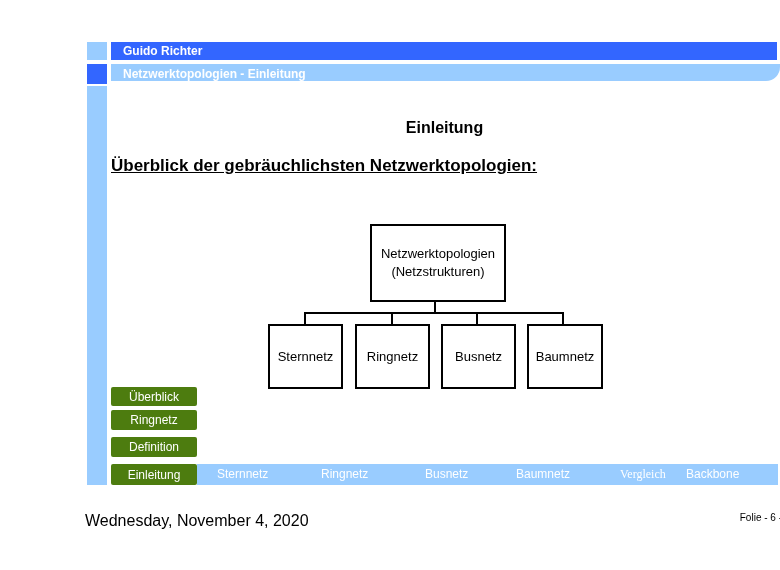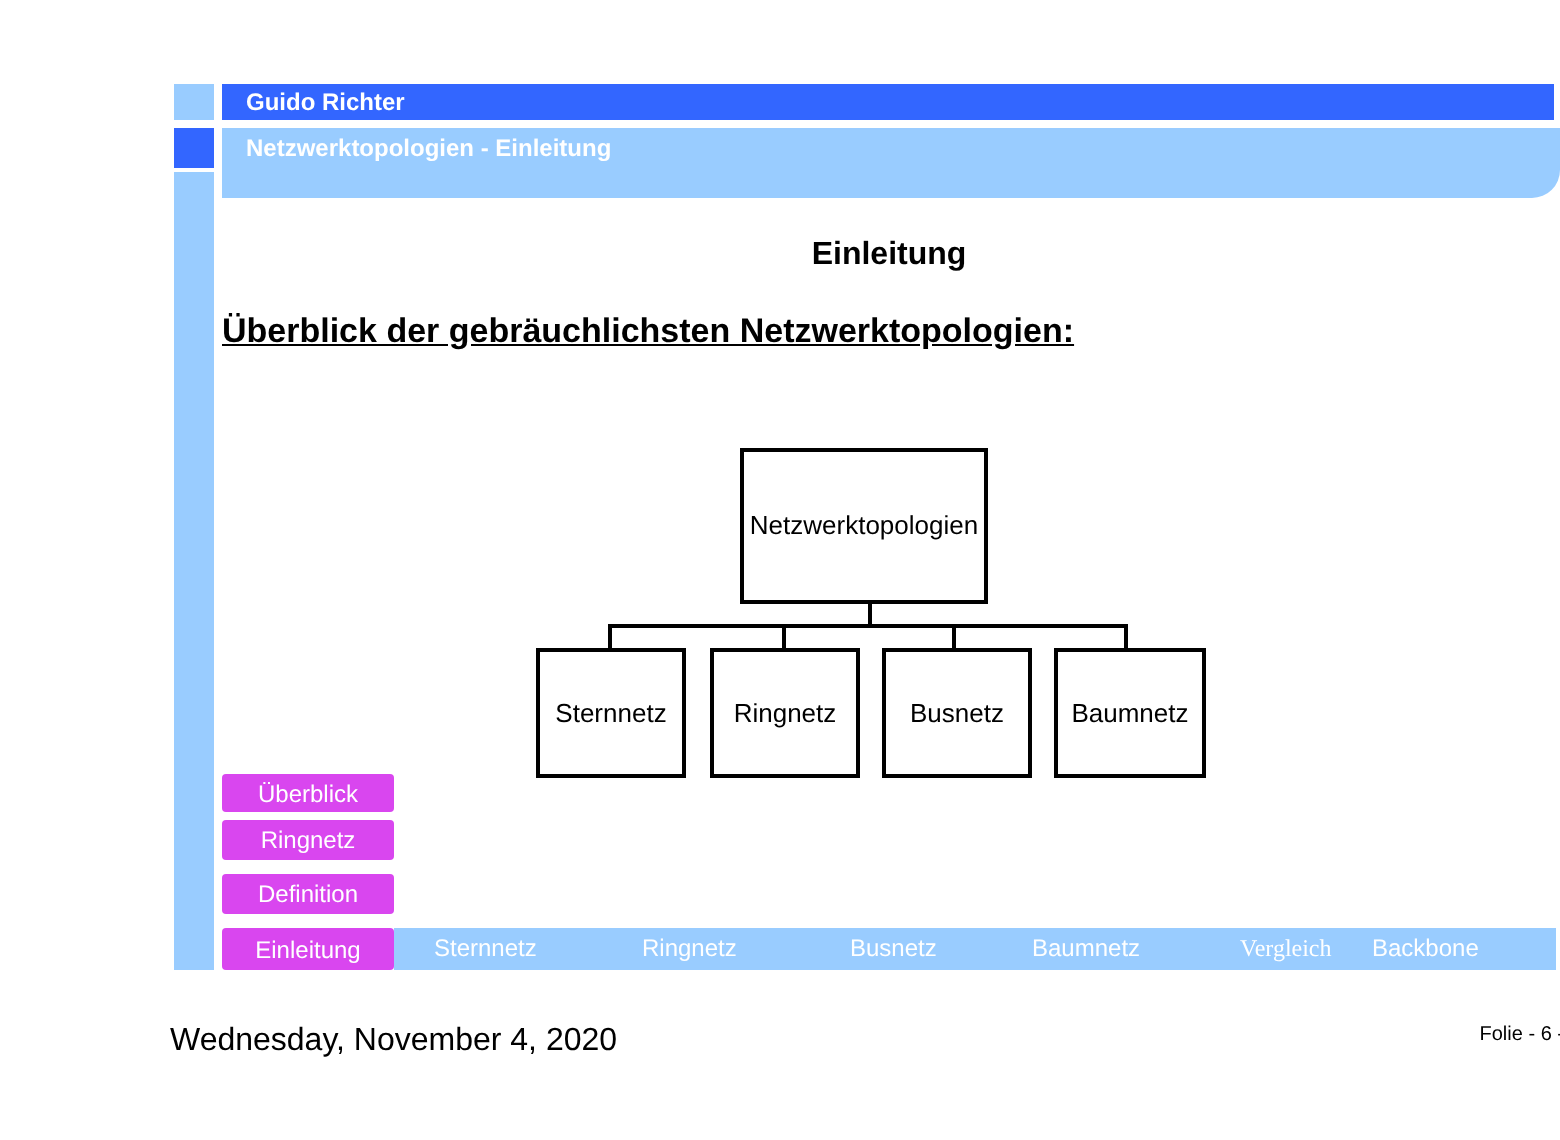--- a/index.html
+++ b/index.html
@@ -14,57 +14,57 @@
   .sq-light { left:42px; top:42px; width:20px; height:18px; background:#99CCFF; }
   .sq-dark  { left:42px; top:64px; width:20px; height:20px; background:#3366FF; }
   .strip    { left:42px; top:86px; width:20px; height:399px; background:#99CCFF; }
 
   
   .bar-author {
     left:66px; top:42px; width:666px; height:18px; background:#3366FF;
     color:#ffffff; font-weight:bold; font-size:12px; line-height:18px; padding-left:12px;
   }
   .bar-breadcrumb {
-    left:66px; top:64px; width:669px; height:35px; background:#99CCFF;
+    left:66px; top:64px; width:669px; height:17px; background:#99CCFF;
     color:#ffffff; font-weight:bold; font-size:12px; line-height:21px; padding-left:12px;
     border-radius:0 0 14px 0;
   }
 
   
   .title {
     left:66px; top:119px; width:667px; text-align:center;
     font-size:16px; font-weight:bold; color:#000;
   }
   .subtitle {
     left:66px; top:156px; width:667px; 
     font-size:17px; font-weight:bold; color:#000; text-decoration:underline;
   }
 
   
   .dbox {
     position:absolute; border:2px solid #000; background:#fff;
     display:flex; align-items:center; justify-content:center;
     text-align:center; font-size:13px; color:#000; line-height:1.35;
   }
-  .dbox-root { left:325px; top:224px; width:124px; height:78px;align-items:center; }
+  .dbox-root { left:325px; top:224px; width:136px; height:78px;align-items:center; }
   .dbox-c0 { left:223px; top:324px; width:75px; height:65px; }
   .dbox-c1 { left:310px; top:324px; width:75px; height:65px; }
   .dbox-c2 { left:396px; top:324px; width:75px; height:65px; }
   .dbox-c3 { left:482px; top:324px; width:76px; height:65px; }
   .conn { position:absolute; background:#000; }
   .conn-root { left:389px; top:302px; width:2px; height:11px; }
   .conn-h    { left:259px; top:312px; width:260px; height:2px; }
   .stub0 { left:259px; top:314px; width:2px; height:10px; }
   .stub1 { left:346px; top:314px; width:2px; height:10px; }
   .stub2 { left:431px; top:314px; width:2px; height:10px; }
   .stub3 { left:517px; top:314px; width:2px; height:10px; }
 
   
   .nav-btn {
-    position:absolute; left:66px; width:86px; background:#d946ef; color:#ffffff;
+    position:absolute; left:66px; width:86px; background:#4d7c0f; color:#ffffff;
     font-size:12px; display:flex; align-items:center; justify-content:center;
     border-radius:2px; cursor:pointer;
   }
   .nav-0 { top:387px; height:19px; }
   .nav-1 { top:410px; height:20px; }
   .nav-2 { top:437px; height:20px; }
   .nav-3 { top:464px; height:21px; }
 
   
   .bottom-bar { left:152px; top:464px; width:581px; height:21px; background:#99CCFF; }
@@ -95,20 +95,21 @@
     <span>Netzwerktopologien - Einleitung</span>
   </div>
 
   <div class="abs title">Einleitung</div>
   <div class="abs subtitle">Überblick der gebräuchlichsten Netzwerktopologien:</div>
 
   <div>
     <div class="dbox dbox-root">
       <div>
         <div>Netzwerktopologien</div>
+        <div>(Netzstrukturen)</div>
       </div>
     </div>
     <div class="conn conn-root"></div>
     <div class="conn conn-h"></div>
     <div class="conn stub0"></div>
     <div class="conn stub1"></div>
     <div class="conn stub2"></div>
     <div class="conn stub3"></div>
     <div class="dbox dbox-c0">Sternnetz</div>
     <div class="dbox dbox-c1">Ringnetz</div>

